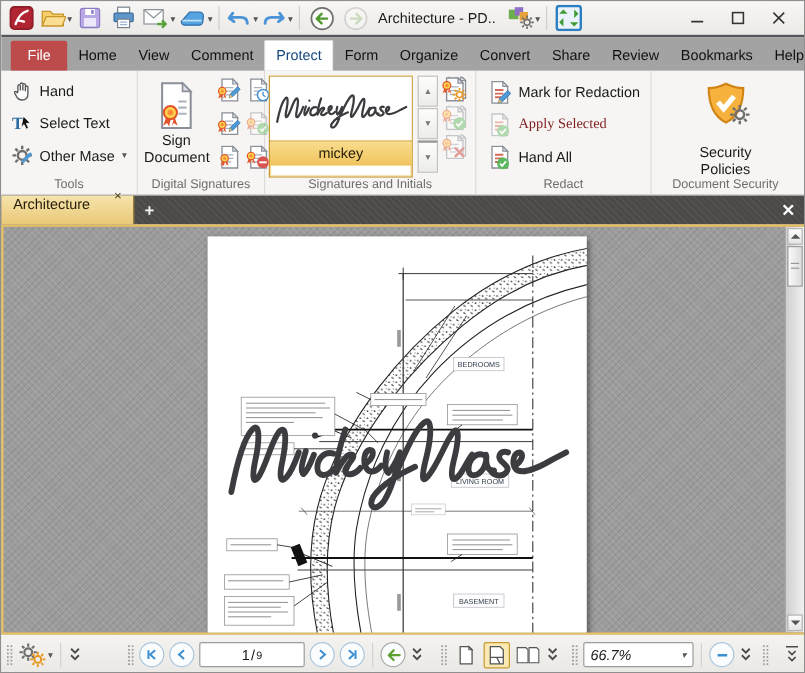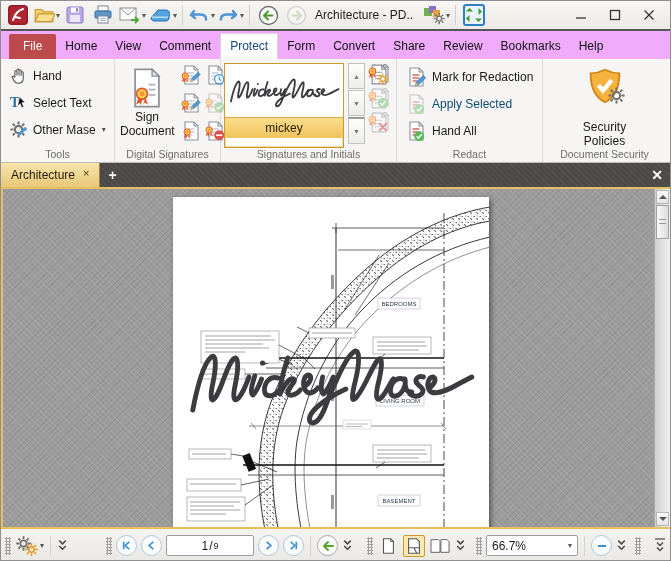--- a/index.html
+++ b/index.html
@@ -11,43 +11,43 @@
   
   .titlebar{position:absolute;left:0;top:0;width:100%;height:30px;background:linear-gradient(#f7f6f4,#ebeae7);border-bottom:2px solid #56555a;box-sizing:border-box;display:flex;align-items:center;padding:0 4px;gap:2px;}
   .tb-btn{height:26px;min-width:26px;display:flex;align-items:center;justify-content:center;border-radius:3px;}
   .caret{font-size:8px;color:#555;margin-left:1px;}
   .tb-sep{width:1px;height:20px;background:#d2d0cc;margin:0 3px;}
   .tb-title{margin:0 6px 0 4px;color:#1c1c1c;white-space:nowrap;}
   .win-controls{margin-left:auto;display:flex;}
   .win-btn{width:34px;height:26px;display:flex;align-items:center;justify-content:center;}
 
   
-  .tabrow{position:absolute;left:0;top:30px;width:100%;height:28px;background:#f0abfc;display:flex;align-items:flex-end;}
+  .tabrow{position:absolute;left:0;top:30px;width:100%;height:28px;background:#a3a3a3;display:flex;align-items:flex-end;}
   .rtab{padding:5px 9px 6px;color:#111;cursor:default;white-space:nowrap;}
   .rtab.file{background:#bd4b4b;color:#fff;padding:5px 14px 6px;margin-left:8px;border-radius:2px 2px 0 0;}
   .rtab.active{background:#ffffff;color:#15477e;border:1px solid #d8d6d3;border-bottom:none;border-radius:2px 2px 0 0;}
 
   
   .ribbon{position:absolute;left:0;top:58px;width:100%;height:104px;background:#f6f5f3;border-bottom:1px solid #bdbbb8;box-sizing:border-box;display:flex;}
   .rgroup{position:relative;height:100%;border-right:1px solid #dddbd8;box-sizing:border-box;}
   .rgroup-label{position:absolute;left:0;right:0;bottom:2px;text-align:center;font-size:10.5px;color:#6f6e6c;white-space:nowrap;}
   .tool-row{display:flex;align-items:center;gap:5px;height:27px;padding:0 6px;border-radius:3px;}
   .bigbtn{display:flex;flex-direction:column;align-items:center;justify-content:flex-start;padding:4px 3px;border-radius:3px;text-align:center;line-height:1.15;}
   .smallicon{width:23px;height:23px;display:flex;align-items:center;justify-content:center;border-radius:2px;position:relative;}
   .dim{opacity:.45;}
   .sig-card{width:118px;border:1px solid #c99a2e;background:#fff;box-shadow:0 0 0 1px #f3dc9e inset;}
   .sig-strip{height:20px;background:linear-gradient(#f9dc8e,#f0c45c);border-top:1px solid #d8ab3c;display:flex;align-items:center;justify-content:center;color:#2a2008;}
   .spincol{display:flex;flex-direction:column;gap:1px;margin-left:2px;}
   .spinbtn{width:15px;height:24px;border:1px solid #c4c2bf;background:linear-gradient(#fdfdfc,#ececea);display:flex;align-items:center;justify-content:center;font-size:7px;color:#777;}
   .redact-row{display:flex;align-items:center;gap:6px;height:27px;padding:0 7px;border-radius:3px;white-space:nowrap;}
-  .gray-label{color:#0c4a6e;}
+  .gray-label{color:#7f1d1d;font-family:Liberation Serif, serif;}
 
   
   .doctabs{position:absolute;left:0;top:162px;width:100%;height:24px;background:#4b4a48;background-image:repeating-linear-gradient(45deg,rgba(255,255,255,.05) 0 1px,transparent 1px 4px);display:flex;align-items:stretch;}
-  .dtab{display:flex;align-items:center;gap:8px;padding:0 10px;background:linear-gradient(#f6e4ab,#e9c878);color:#241c08;border-right:1px solid #9c7f3a;}
+  .dtab{display:flex;align-items:flex-start;gap:20px;padding:0 10px;background:linear-gradient(#f6e4ab,#e9c878);color:#241c08;border-right:1px solid #9c7f3a;}
   .dtab-close{font-size:11px;color:#4a3a12;margin-top:-5px;}
   .dtab-plus{width:24px;display:flex;align-items:center;justify-content:center;color:#f2f2f2;font-weight:bold;font-size:14px;}
   .doctabs-close{margin-left:auto;width:26px;display:flex;align-items:center;justify-content:center;color:#fff;font-weight:bold;font-size:14px;}
 
   
   .canvas{position:absolute;left:0;top:186px;width:671px;height:342px;box-sizing:border-box;border:2px solid #e6bf63;background-color:#9c9c9c;background-image:repeating-linear-gradient(45deg,rgba(255,255,255,.09) 0 1px,transparent 1px 4px),repeating-linear-gradient(-45deg,rgba(0,0,0,.07) 0 1px,transparent 1px 4px);overflow:hidden;}
   .page{position:absolute;left:170px;top:8px;width:316px;height:360px;background:#fff;box-shadow:2px 2px 5px rgba(0,0,0,.45);}
   .sr{position:absolute;width:1px;height:1px;overflow:hidden;clip-path:inset(50%);}
   .vscroll{position:absolute;right:0;top:0;bottom:0;width:15px;background:linear-gradient(90deg,#cfcfcf,#f1f1f1);border-left:1px solid #a8a8a8;}
   .vs-btn{position:absolute;left:1px;width:13px;height:14px;background:linear-gradient(#fdfdfd,#e4e4e4);border:1px solid #b5b5b5;box-sizing:border-box;display:flex;align-items:center;justify-content:center;font-size:7px;color:#444;}
@@ -56,21 +56,21 @@
 
   
   .statusbar{position:absolute;left:0;top:528px;width:100%;height:33px;background:linear-gradient(#f4f3f0,#e9e8e4);display:flex;align-items:center;padding:0 4px;box-sizing:border-box;gap:4px;}
   .grip{width:6px;height:18px;background-image:radial-gradient(circle,#a0a0a0 1px,transparent 1.1px);background-size:3px 3px;}
   .sb-sep{width:1px;height:20px;background:#d4d2ce;margin:0 2px;}
   .navbtn{width:21px;height:21px;border-radius:50%;border:1.5px solid #aac6de;background:#fbfcfd;display:flex;align-items:center;justify-content:center;box-sizing:border-box;}
   .pagebox{width:88px;height:21px;background:#fff;border:1px solid #9d9d9d;border-radius:2px;display:flex;align-items:center;justify-content:center;box-sizing:border-box;gap:1px;}
   .pagebox sup{font-size:9px;}
   .layoutbtn{width:22px;height:22px;display:flex;align-items:center;justify-content:center;border-radius:2px;}
   .layoutbtn.sel{background:#fbe9b4;border:1.5px solid #c99a2e;box-sizing:border-box;}
-  .zoombox{width:92px;height:21px;background:#fff;border:1px solid #9d9d9d;border-radius:2px;display:flex;align-items:center;box-sizing:border-box;padding:0 5px;gap:4px;}
+  .zoombox{width:92px;height:21px;background:#fff;border:1px solid #9d9d9d;border-radius:2px;display:flex;align-items:center;box-sizing:border-box;padding:0 5px;gap:4px;font-style:italic;}
   .zoombox .zt{flex:1;}
 </style>
 </head>
 <body>
 
 <svg width="0" height="0" style="position:absolute">
   <defs>
     <symbol id="i-doc" viewBox="0 0 20 20">
       <path d="M4 1 h9 l4 4 v14 h-13 z" fill="#fff" stroke="#8a8f98" stroke-width="1.1"></path>
       <path d="M13 1 l4 4 h-4 z" fill="#dfe3ea" stroke="#8a8f98" stroke-width="1"></path>
@@ -308,20 +308,21 @@
     </div>
   </div>
 
   <div class="tabrow">
     <div class="rtab file">File</div>
     <div class="rtab">Home</div>
     <div class="rtab">View</div>
     <div class="rtab">Comment</div>
     <div class="rtab active">Protect</div>
     <div class="rtab">Form</div>
+    <div class="rtab">Organize</div>
     <div class="rtab">Convert</div>
     <div class="rtab">Share</div>
     <div class="rtab">Review</div>
     <div class="rtab">Bookmarks</div>
     <div class="rtab">Help</div>
 
   </div>
 
   <div class="ribbon">
 

